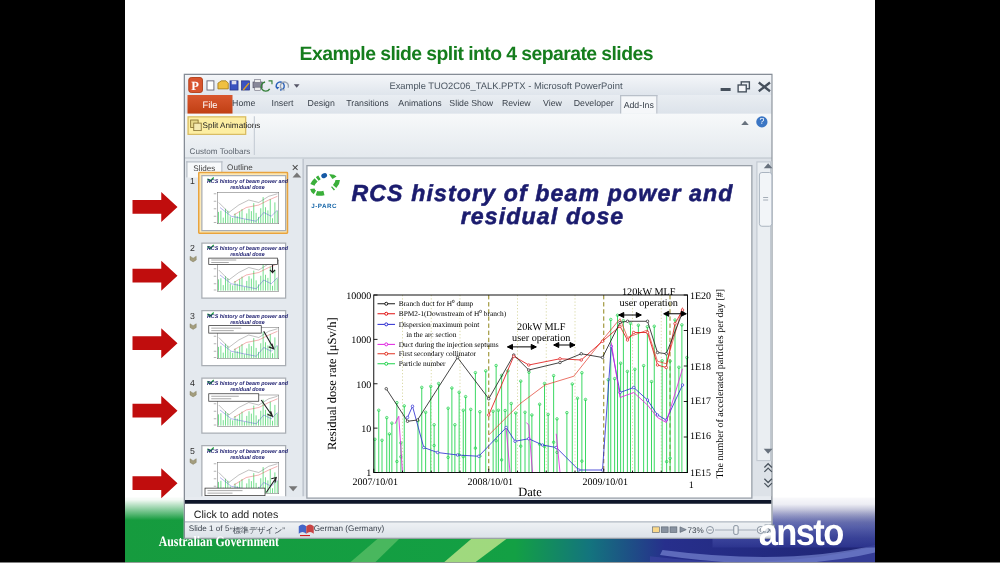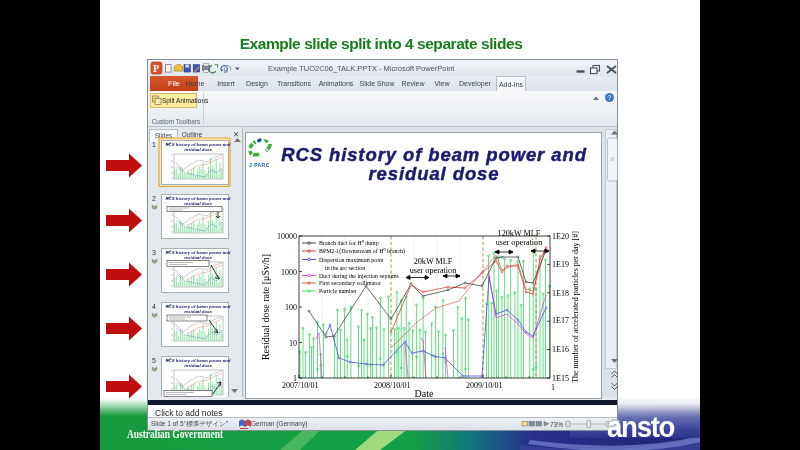--- a/index.html
+++ b/index.html
@@ -6,37 +6,37 @@
 body{width:800px;height:450px;background:#000;position:relative;overflow:hidden;
   font-family:"Liberation Sans", sans-serif;}
 #slide{position:absolute;left:100px;top:0;width:600px;height:450px;background:#fff;overflow:hidden;}
 .abs{position:absolute;}
 
 #toptitle{left:0;top:3px;width:600px;text-align:center;font-size:17px;color:#8d8fdc;white-space:nowrap;letter-spacing:-0.95px;}
 #greenhead{left:0;top:35px;width:562px;text-align:center;font-size:15.5px;font-weight:bold;color:#157d1d;letter-spacing:-0.45px;}
 
 #win{left:47px;top:59px;width:471px;height:372px;background:#e7ebf0;border:1px solid #868d96;box-sizing:border-box;}
 #titlebar{left:0;top:0;width:469px;height:16px;background:linear-gradient(#f4f6f9,#dfe5ec);}
-#wtitle{left:120px;top:3.5px;width:230px;text-align:left;font-size:7.5px;color:#4a5560;white-space:nowrap;}
+#wtitle{left:120px;top:3.5px;width:230px;text-align:right;font-size:7.5px;color:#4a5560;white-space:nowrap;}
 #tabs{left:0;top:16px;width:469px;height:15px;background:linear-gradient(#e9edf2,#dce3ea);}
-#filetab{left:2px;top:16px;width:48px;height:15px;background:linear-gradient(#d9572e,#c03f13);color:#fff;font-size:7.5px;text-align:center;line-height:15px;}
+#filetab{left:2px;top:16px;width:36px;height:15px;background:linear-gradient(#d9572e,#c03f13);color:#fff;font-size:7.5px;text-align:center;line-height:15px;}
 .tab{position:absolute;top:16px;height:15px;font-size:7px;color:#39414b;line-height:15px;text-align:center;white-space:nowrap;}
 #addins{background:#f5f7f9;border:1px solid #b9c0c9;border-bottom:none;box-sizing:border-box;}
 #ribbon{left:0;top:31px;width:469px;height:36px;background:linear-gradient(#f7f9fa,#e4e9ee);border-bottom:1px solid #b9c1c9;box-sizing:border-box;}
 #splitbtn{left:2px;top:2px;width:47px;height:15px;background:#fdeea2;border:1px solid #d8bc66;box-sizing:border-box;font-size:6.5px;color:#222;line-height:13px;padding-left:11px;white-space:nowrap;}
 #ctlabel{left:2px;top:27px;width:52px;text-align:center;font-size:6.5px;color:#5c646e;white-space:nowrap;}
 #groupline{left:55px;top:2px;width:1px;height:31px;background:#c9d0d8;}
 
 #mainarea{left:0;top:67px;width:469px;height:270px;background:#dde2e8;}
 #panel{left:0;top:0;width:95px;height:270px;background:#e4e9ee;border-right:1px solid #b6bdc6;box-sizing:border-box;}
 .ptab{position:absolute;top:2px;height:12px;font-size:6.5px;color:#444;line-height:12px;text-align:center;}
 #slideview{left:98px;top:6px;width:355px;height:265px;background:#fff;outline:1px solid #9aa1a9;}
 
 #vscroll{left:457px;top:2px;width:12px;height:240px;background:#eaeef2;border:1px solid #c2c9d1;box-sizing:border-box;}
-#notes{left:0;top:340px;width:469px;height:17px;background:#fff;border-top:5px solid #0f172a;box-sizing:border-box;}
+#notes{left:0;top:340px;width:469px;height:17px;background:#fff;border-top:3px solid #0f172a;box-sizing:border-box;}
 #notestext{left:7px;top:3px;font-size:8.5px;color:#222;}
 #statusbar{left:0;top:357px;width:469px;height:13px;background:linear-gradient(#eef1f4,#dce2e9);border-top:1px solid #b4bbc4;box-sizing:border-box;font-size:6.5px;color:#3c444e;}
 .sbitem{position:absolute;top:2px;white-space:nowrap;}
 
 #augov{left:27px;top:428px;font-size:11.5px;font-weight:bold;color:#fff;font-family:"Liberation Serif",serif;white-space:nowrap;transform:scaleX(0.82);transform-origin:0 0;}
 #ansto{left:507px;top:410px;font-size:30px;font-weight:bold;color:#fff;letter-spacing:-1.4px;white-space:nowrap;transform:scaleX(0.92);transform-origin:0 0;}
 </style>
 </head>
 <body>
 <div id="slide">

